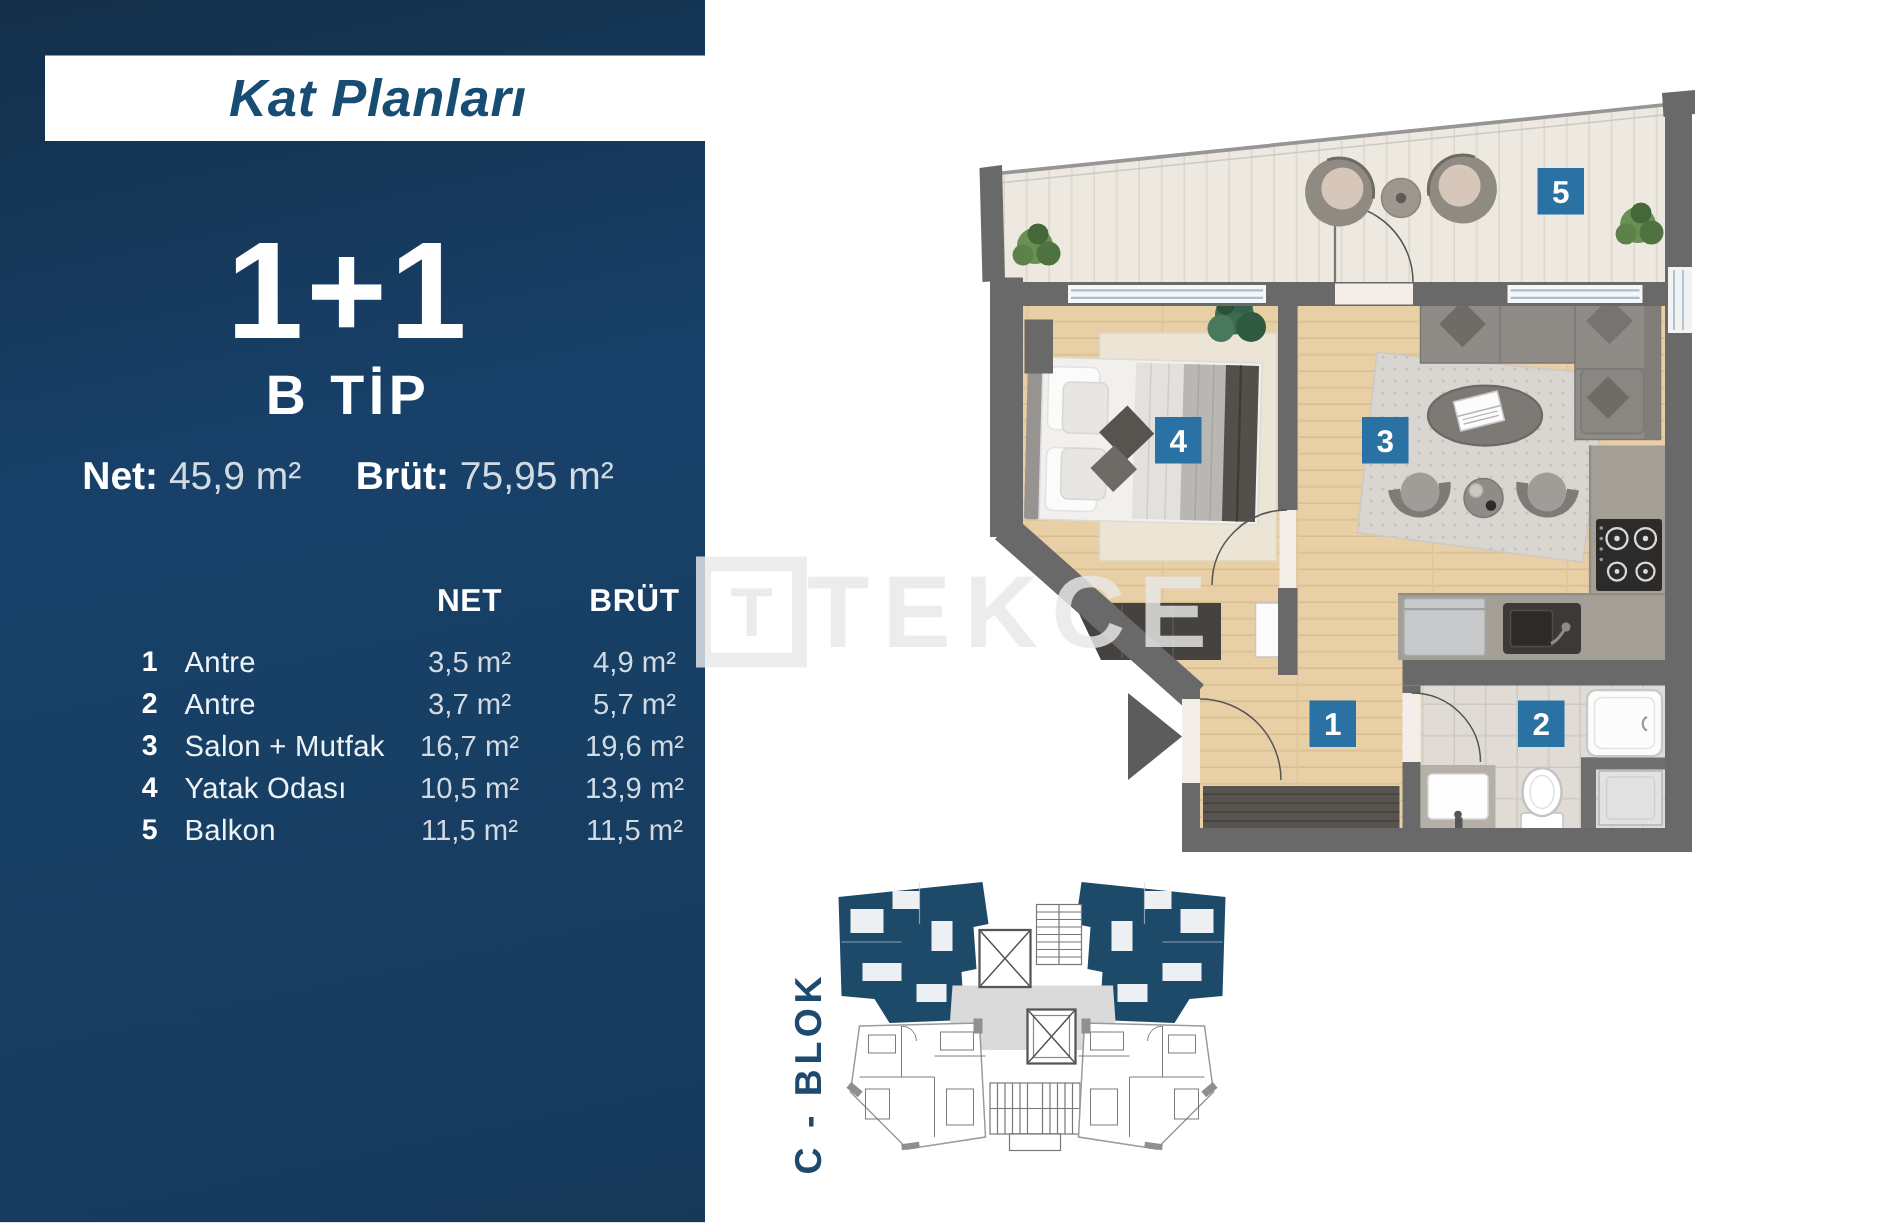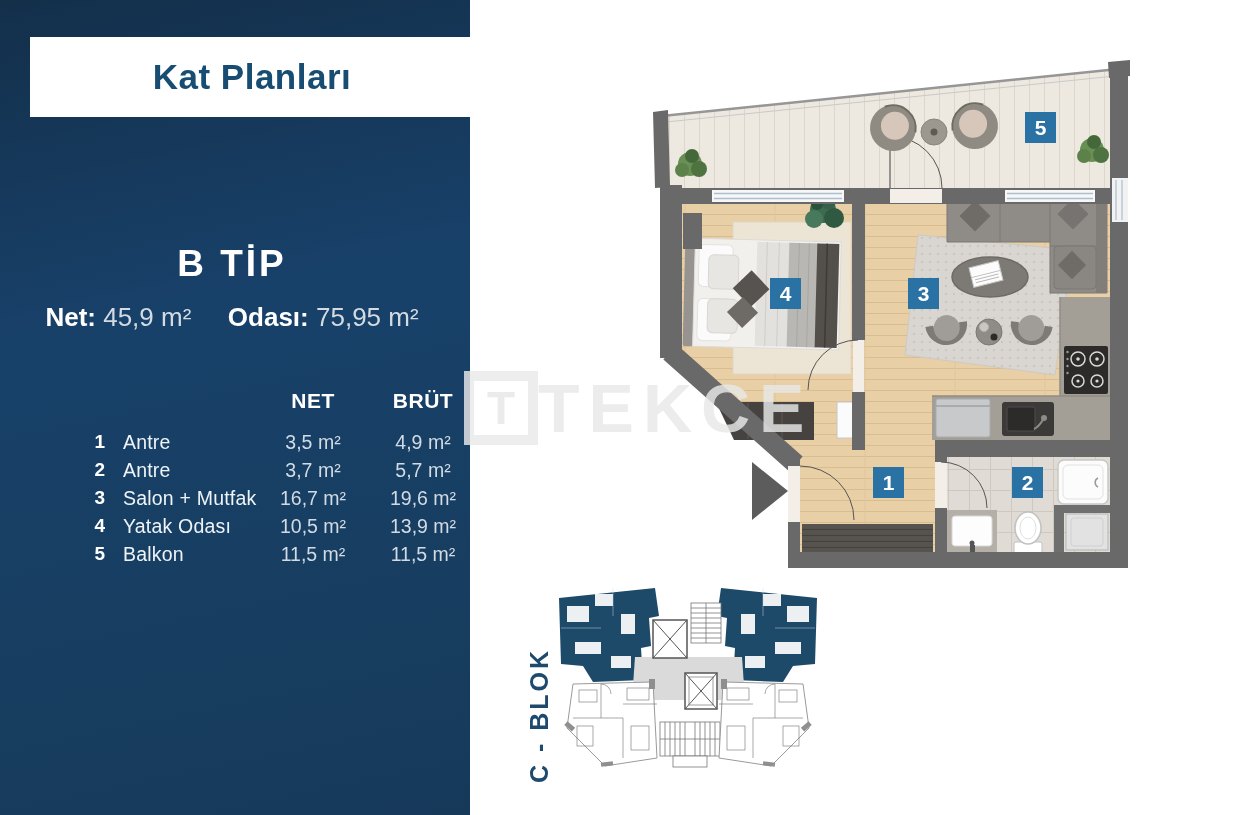--- a/index.html
+++ b/index.html
@@ -3,22 +3,22 @@
 <meta charset="utf-8">
 <style>
   * { margin:0; padding:0; box-sizing:border-box; }
   html,body { background:#ffffff; }
   body { font-family:"Liberation Sans", sans-serif; }
   .canvas{ position:relative; width:1254px; height:815px; background:#ffffff; overflow:hidden; }
 
   
   .sidebar{ position:absolute; left:0; top:0; width:470px; height:815px;
     background:linear-gradient(168deg,#132f4a 0%, #18416a 38%, #173e60 75%, #16395a 100%); }
-  .header-box{ position:absolute; left:30px; top:37px; width:444px; height:80px;
-    background:#ffffff; display:flex; align-items:center; justify-content:center; }
+  .header-box{ position:absolute; left:30px; top:37px; width:444px; height:57px;
+    background:#ffffff; display:flex; align-items:center; justify-content:center;font-style:italic; }
   .header-box .title{ font-size:35px; font-weight:700; color:#174d72; letter-spacing:.5px; }
   .unit-type{ position:absolute; left:0; top:148px; width:464px; text-align:center;
     font-size:92px; font-weight:800; color:#ffffff; line-height:1; letter-spacing:2px; }
   .unit-subtype{ position:absolute; left:0; top:243px; width:464px; text-align:center;
     font-size:37px; font-weight:700; color:#ffffff; letter-spacing:3px; }
   .area-line{ position:absolute; left:0; top:302px; width:464px; text-align:center;
     font-size:26px; color:#ffffff; }
   .area-line .lbl{ font-weight:700; color:#ffffff;margin-top:32px; }
   .area-line .val{ font-weight:300; color:#d2dbe3; }
   .area-line .gap{ display:inline-block; width:22px; }
@@ -58,27 +58,28 @@
 </head>
 <body>
 
 <div class="canvas">
 
   <div class="sidebar">
     <div class="header-box">
       <div class="title">Kat Planları</div>
     </div>
 
+    <div class="unit-type">1+1</div>
     <div class="unit-subtype">B TİP</div>
 
     <div class="area-line">
       <span class="lbl">Net:</span>
       <span class="val">45,9 m²</span>
       <span class="gap"></span>
-      <span class="lbl">Odası:</span>
+      <span class="lbl">Brüt:</span>
       <span class="val">75,95 m²</span>
     </div>
 
     <div class="area-table">
       <div class="t-head">
         <div></div>
           <div></div>
         <div class="h">NET</div>
         <div class="h">BRÜT</div>
       </div>

